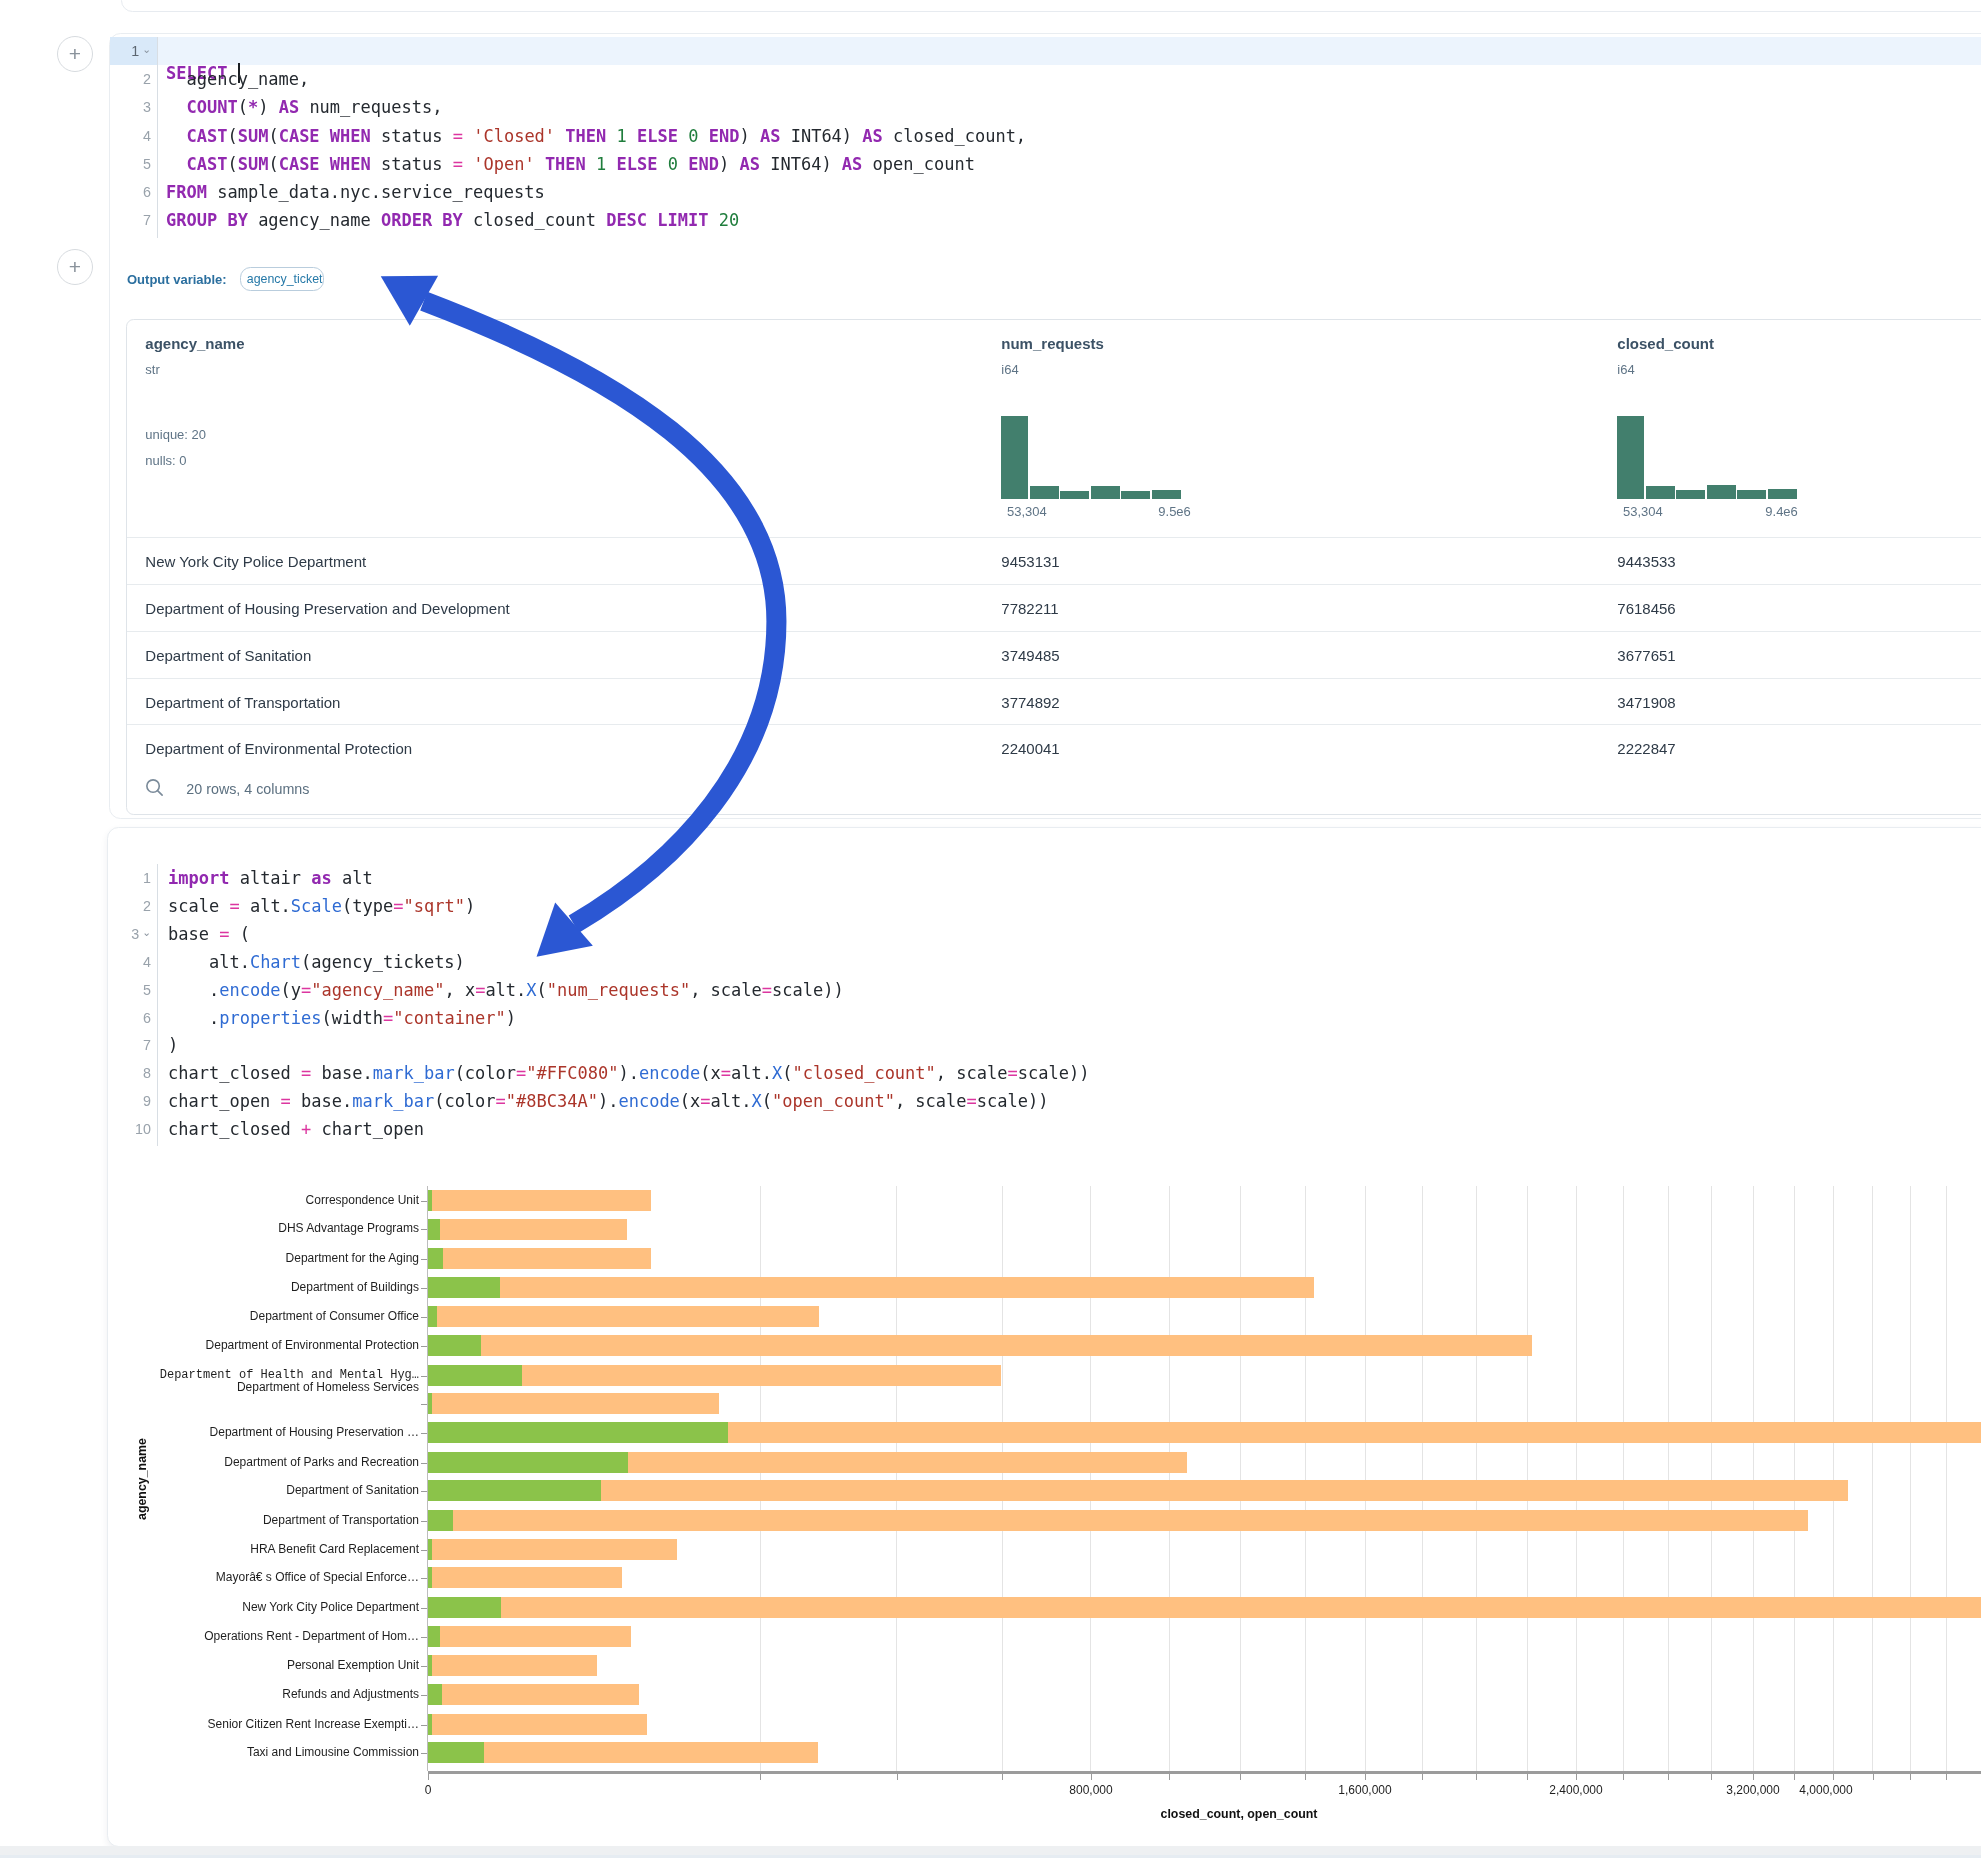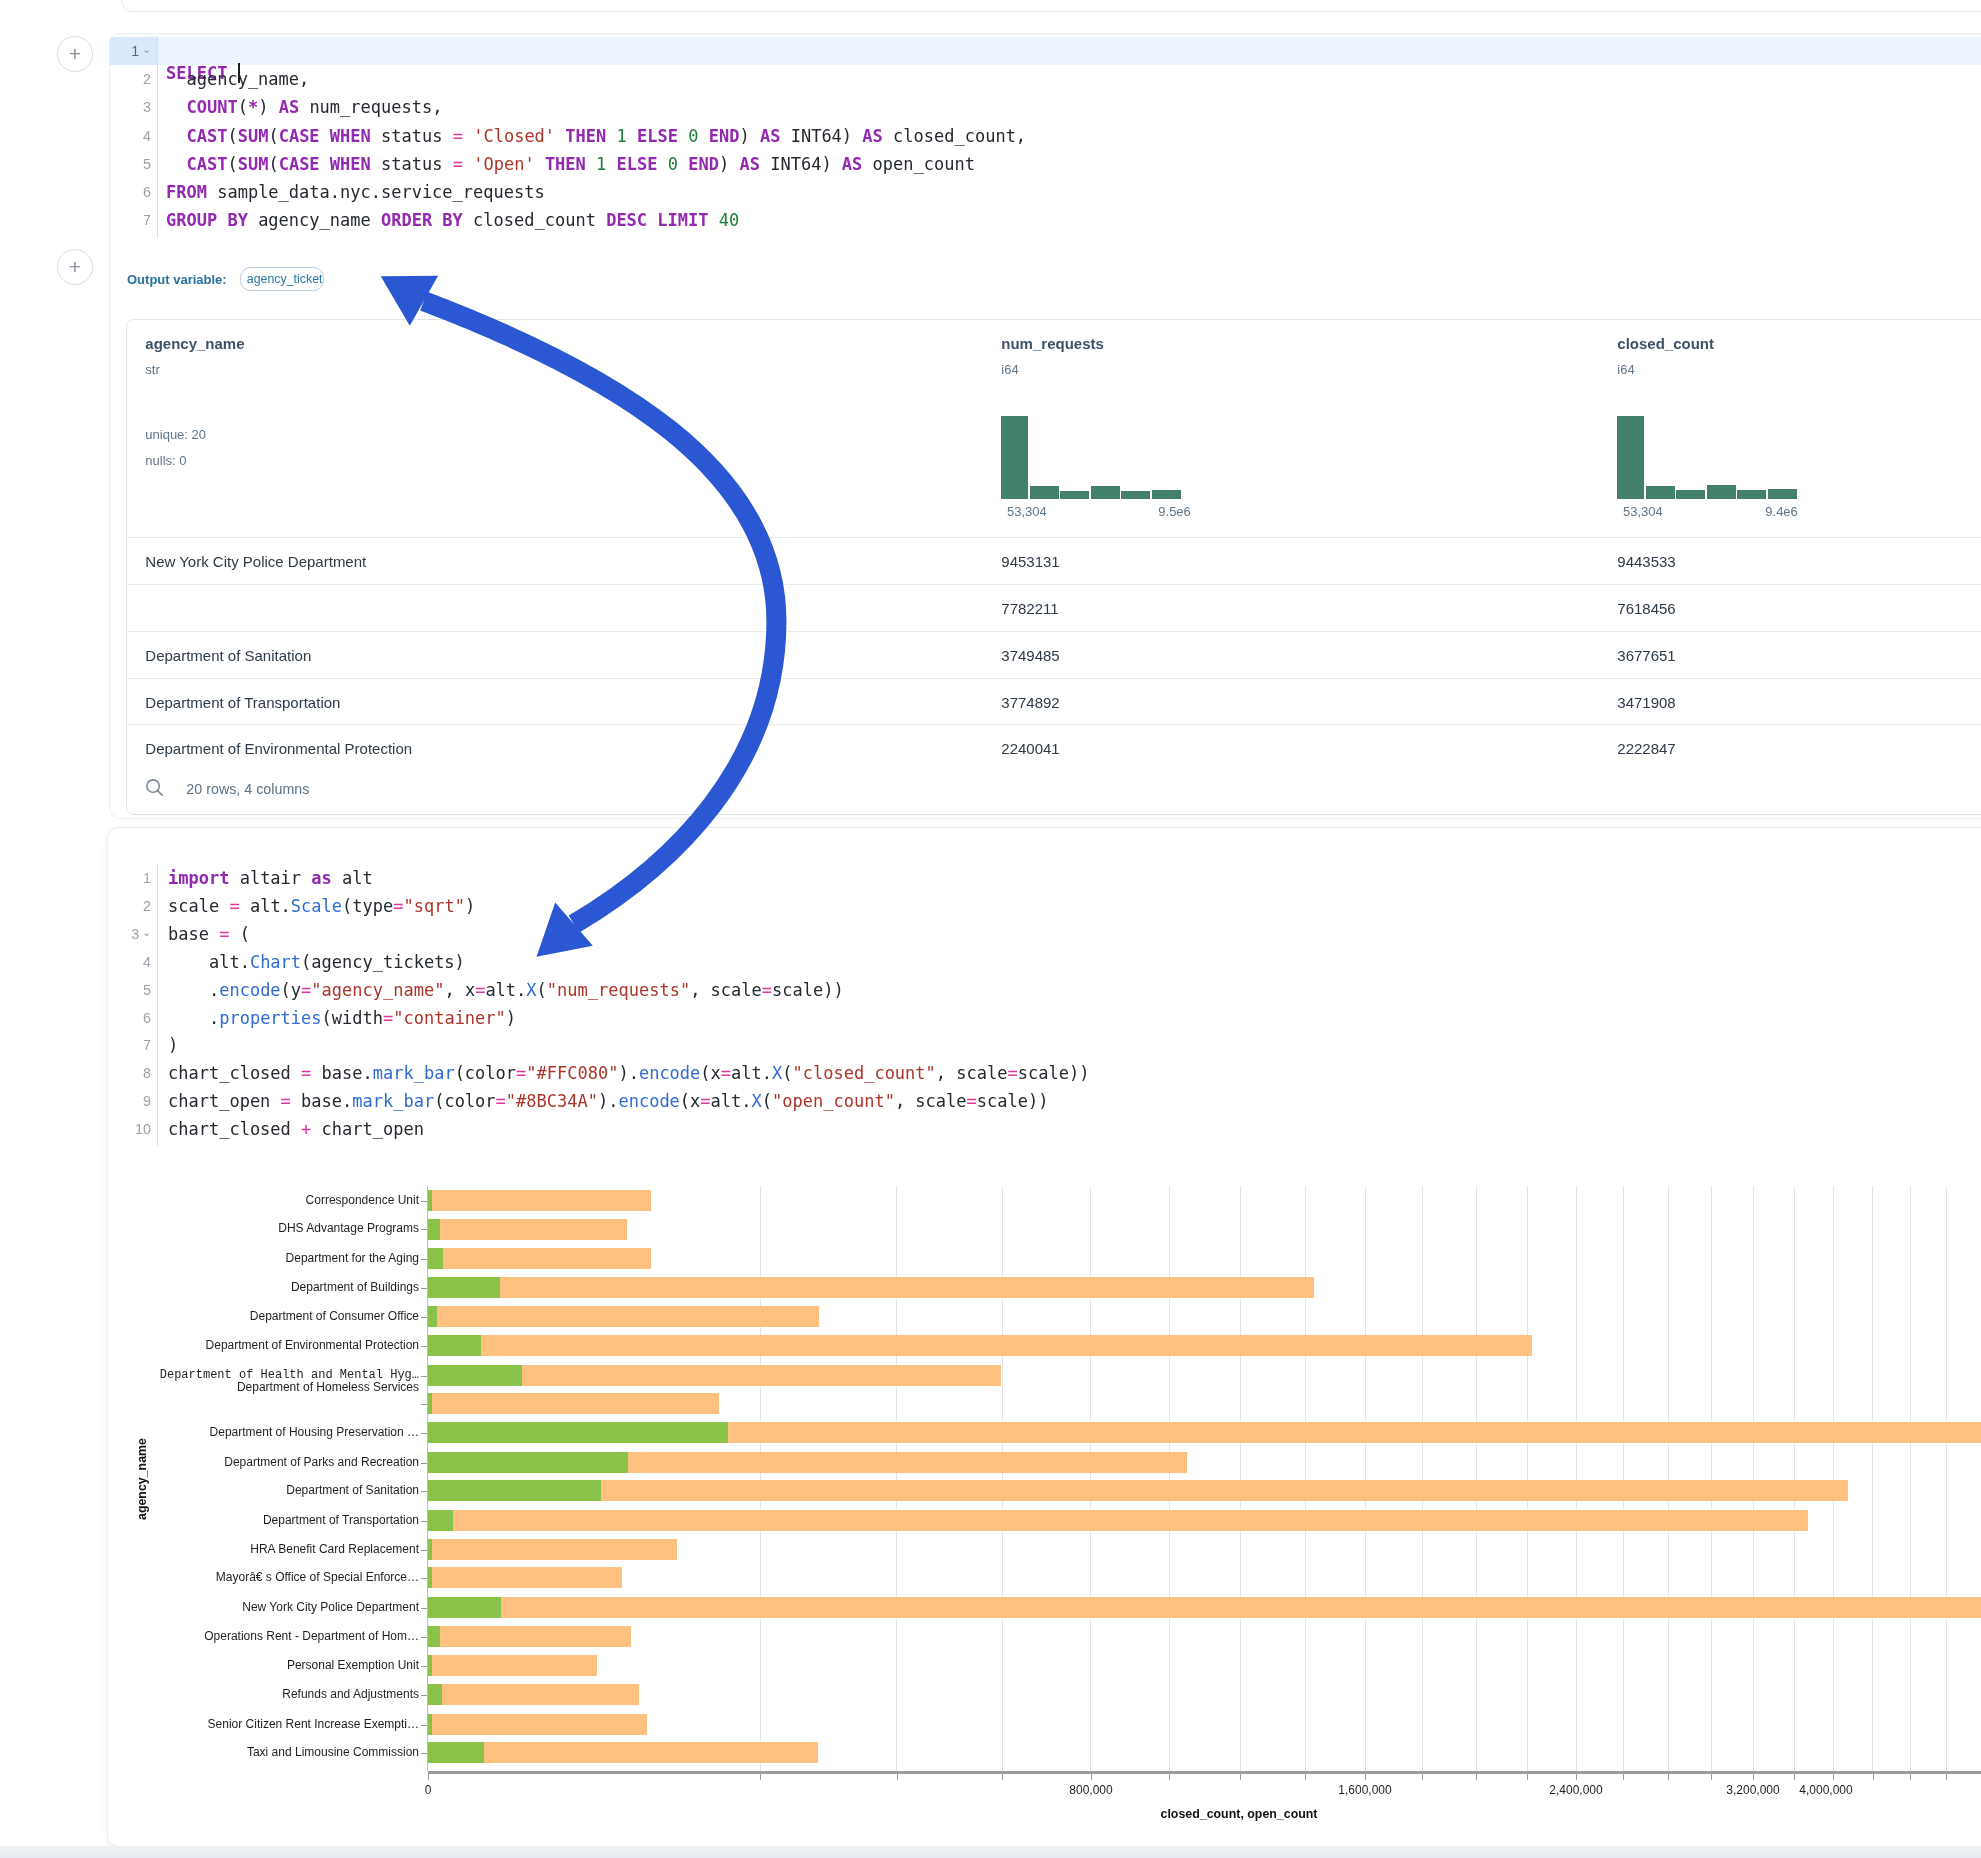--- a/index.html
+++ b/index.html
@@ -123,21 +123,21 @@
           <div class="codeln" style="left: 56px;"><span class="t">  </span><span class="k">CAST</span><span class="t">(</span><span class="k">SUM</span><span class="t">(</span><span class="k">CASE</span><span class="t"> </span><span class="k">WHEN</span><span class="t"> status </span><span class="o">=</span><span class="t"> </span><span class="s">'Open'</span><span class="t"> </span><span class="k">THEN</span><span class="t"> </span><span class="n">1</span><span class="t"> </span><span class="k">ELSE</span><span class="t"> </span><span class="n">0</span><span class="t"> </span><span class="k">END</span><span class="t">) </span><span class="k">AS</span><span class="t"> INT64) </span><span class="k">AS</span><span class="t"> open_count</span></div>
         </div>
         <div class="cline" style="top: 141px; height: 28px;">
           <div class="gutbg" style="width: 47px;"></div>
           <div class="gut" style="width: 41px;">6</div>
           <div class="codeln" style="left: 56px;"><span class="k">FROM</span><span class="t"> sample_data.nyc.service_requests</span></div>
         </div>
         <div class="cline" style="top: 169px; height: 28px;">
           <div class="gutbg" style="width: 47px;"></div>
           <div class="gut" style="width: 41px;">7</div>
-          <div class="codeln" style="left: 56px;"><span class="k">GROUP BY</span><span class="t"> agency_name </span><span class="k">ORDER BY</span><span class="t"> closed_count </span><span class="k">DESC</span><span class="t"> </span><span class="k">LIMIT</span><span class="t"> </span><span class="n">40</span></div>
+          <div class="codeln" style="left: 56px;"><span class="k">GROUP BY</span><span class="t"> agency_name </span><span class="k">ORDER BY</span><span class="t"> closed_count </span><span class="k">DESC</span><span class="t"> </span><span class="k">LIMIT</span><span class="t"> </span><span class="n">20</span></div>
         </div>
         <div class="gutsep" style="left: 47px;"></div>
       </div>
     <div class="output-row">
       <span class="outvar-label">Output variable:</span>
       <span class="outvar-badge">agency_tickets</span>
     </div>
     <div class="table-card">
       <div class="thead" id="thead">
           <div class="tcol" style="left: 18px; width: 249px;">
@@ -175,20 +175,21 @@
             <div class="histlbl" style="left: 148px;">9.4e6</div>
           </div>
         </div>
       <div id="tbody">
           <div class="trow" style="top: 217px;">
             <div class="tcell" style="left: 18px;">New York City Police Department</div>
             <div class="tcell" style="left: 874px;">9453131</div>
             <div class="tcell" style="left: 1490px;">9443533</div>
           </div>
           <div class="trow" style="top: 264px;">
+            <div class="tcell" style="left: 18px;">Department of Housing Preservation and Development</div>
             <div class="tcell" style="left: 874px;">7782211</div>
             <div class="tcell" style="left: 1490px;">7618456</div>
           </div>
           <div class="trow" style="top: 311px;">
             <div class="tcell" style="left: 18px;">Department of Sanitation</div>
             <div class="tcell" style="left: 874px;">3749485</div>
             <div class="tcell" style="left: 1490px;">3677651</div>
           </div>
           <div class="trow" style="top: 358px;">
             <div class="tcell" style="left: 18px;">Department of Transportation</div>

